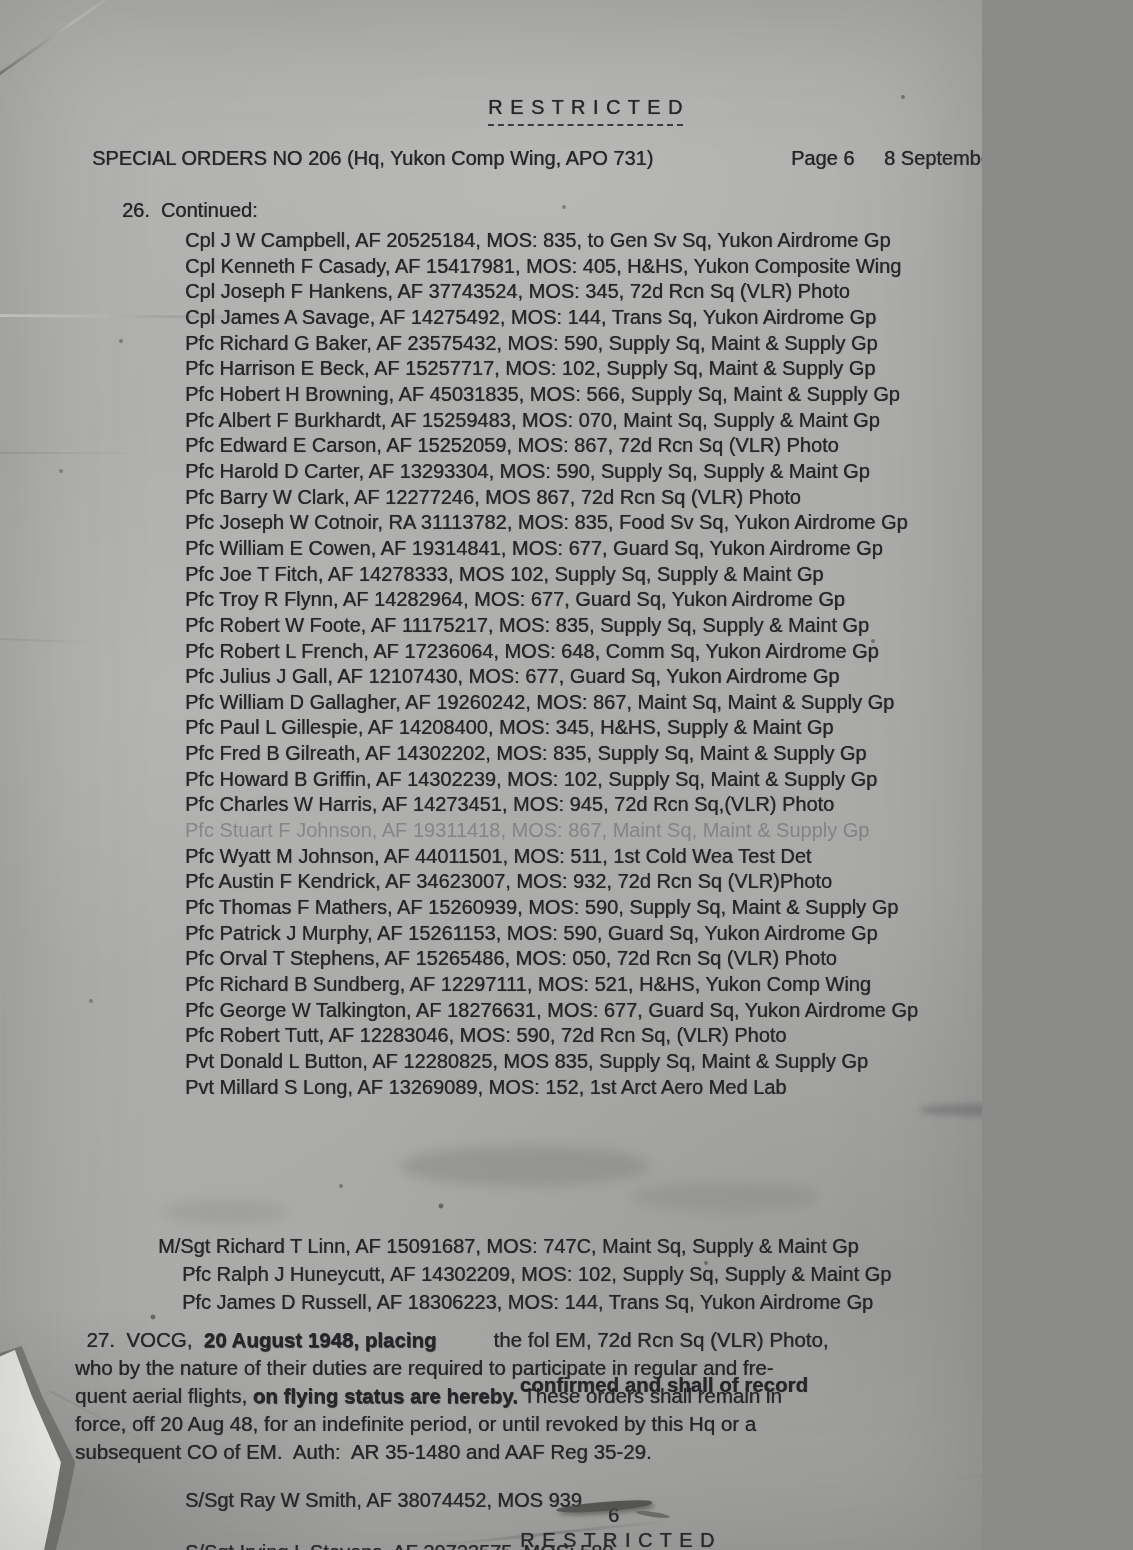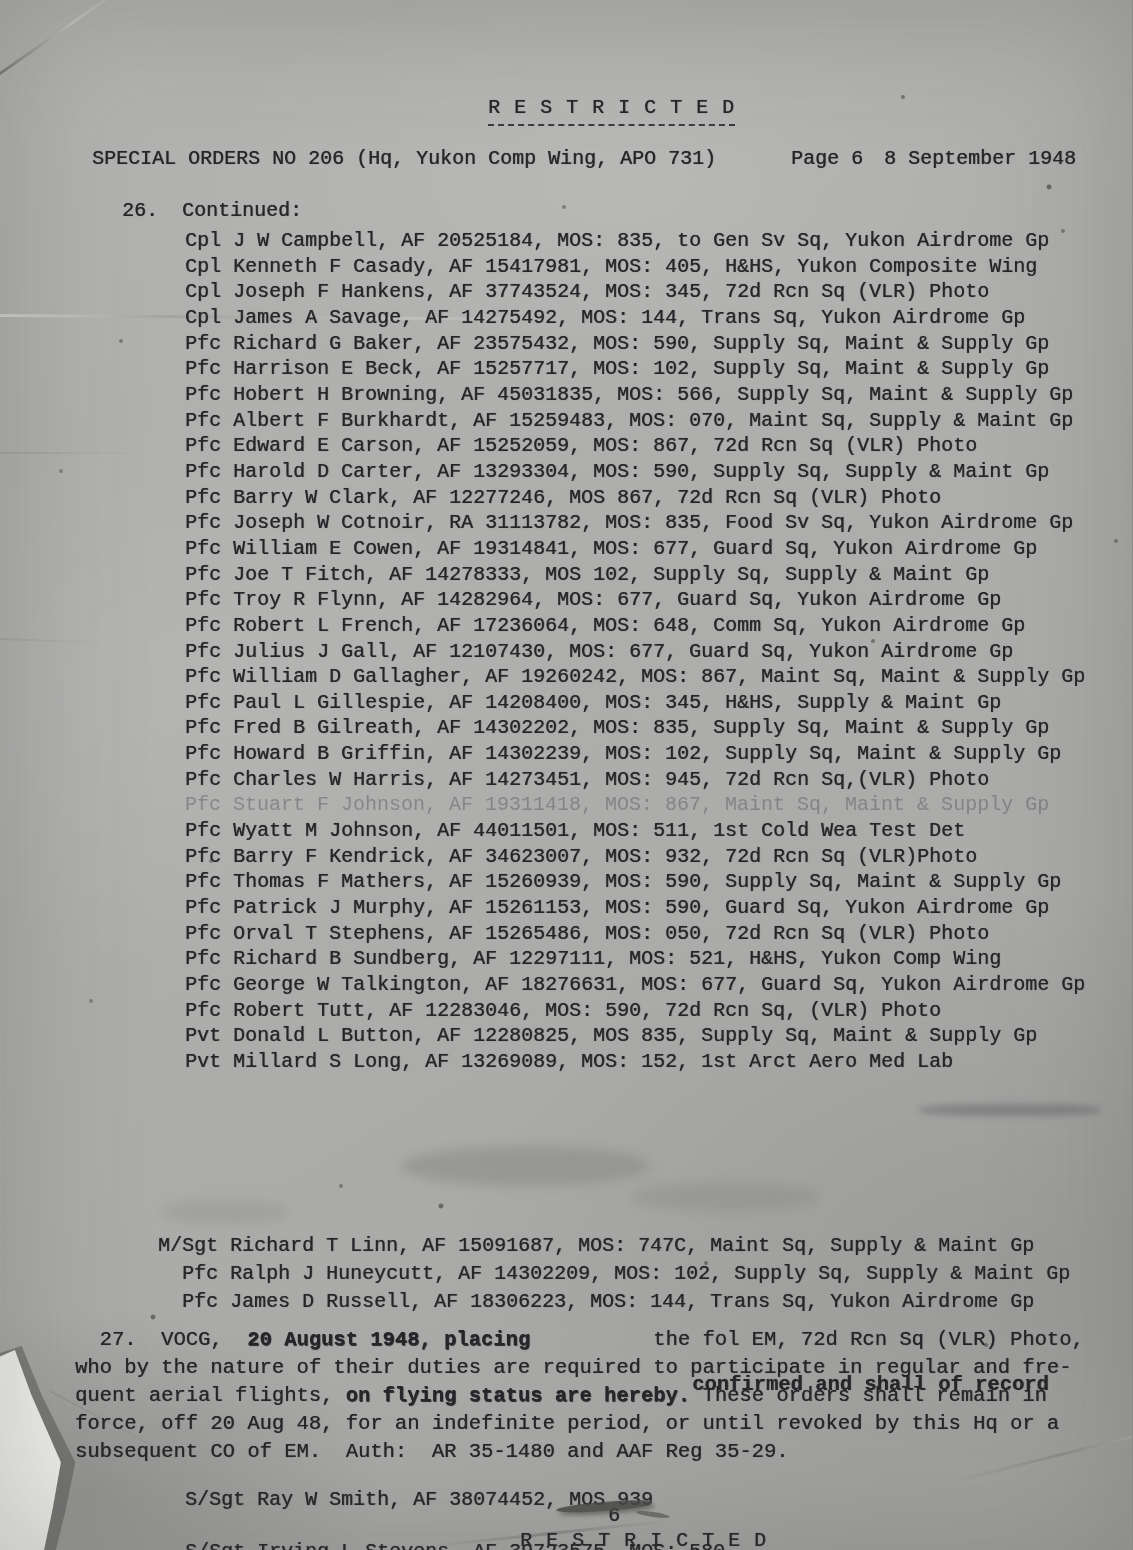--- a/index.html
+++ b/index.html
@@ -1,18 +1,18 @@
 <!DOCTYPE html>
 <html><head>
 <meta charset="utf-8">
 <style>
   html,body{margin:0;padding:0;background:#8a8a88;}
   .page{
-    position:relative;width:1132px;height:1550px;overflow:hidden;
-    font-family:Liberation Mono, monospace;
+    position:relative;width:982px;height:1550px;overflow:hidden;
+    font-family:Liberation Sans, sans-serif;
     color:#26262a;
     background:
       radial-gradient(ellipse 620px 320px at 55% 12%, rgba(255,255,255,0.10), transparent 70%),
       radial-gradient(ellipse 520px 420px at 20% 45%, rgba(255,255,255,0.08), transparent 70%),
       radial-gradient(ellipse 740px 520px at 88% 82%, rgba(60,60,58,0.12), transparent 75%),
       radial-gradient(ellipse 420px 260px at 8% 96%, rgba(60,60,58,0.20), transparent 70%),
       linear-gradient(150deg,#b3b3b1,#acacaa 55%,#a5a5a3);
   }
   .ink{white-space:pre;font-size:20px;text-shadow:0.4px 0.4px 0.7px rgba(25,25,30,0.75);}
   .tline{white-space:pre;font-size:20px;line-height:25.65px;text-shadow:0.4px 0.4px 0.7px rgba(25,25,30,0.72);}
@@ -125,30 +125,31 @@
       <div class="tline">Pfc Harrison E Beck, AF 15257717, MOS: 102, Supply Sq, Maint &amp; Supply Gp</div>
       <div class="tline">Pfc Hobert H Browning, AF 45031835, MOS: 566, Supply Sq, Maint &amp; Supply Gp</div>
       <div class="tline">Pfc Albert F Burkhardt, AF 15259483, MOS: 070, Maint Sq, Supply &amp; Maint Gp</div>
       <div class="tline">Pfc Edward E Carson, AF 15252059, MOS: 867, 72d Rcn Sq (VLR) Photo</div>
       <div class="tline">Pfc Harold D Carter, AF 13293304, MOS: 590, Supply Sq, Supply &amp; Maint Gp</div>
       <div class="tline">Pfc Barry W Clark, AF 12277246, MOS 867, 72d Rcn Sq (VLR) Photo</div>
       <div class="tline">Pfc Joseph W Cotnoir, RA 31113782, MOS: 835, Food Sv Sq, Yukon Airdrome Gp</div>
       <div class="tline">Pfc William E Cowen, AF 19314841, MOS: 677, Guard Sq, Yukon Airdrome Gp</div>
       <div class="tline">Pfc Joe T Fitch, AF 14278333, MOS 102, Supply Sq, Supply &amp; Maint Gp</div>
       <div class="tline">Pfc Troy R Flynn, AF 14282964, MOS: 677, Guard Sq, Yukon Airdrome Gp</div>
+      <div class="tline">Pfc Robert W Foote, AF 11175217, MOS: 835, Supply Sq, Supply &amp; Maint Gp</div>
       <div class="tline">Pfc Robert L French, AF 17236064, MOS: 648, Comm Sq, Yukon Airdrome Gp</div>
       <div class="tline">Pfc Julius J Gall, AF 12107430, MOS: 677, Guard Sq, Yukon Airdrome Gp</div>
       <div class="tline">Pfc William D Gallagher, AF 19260242, MOS: 867, Maint Sq, Maint &amp; Supply Gp</div>
       <div class="tline">Pfc Paul L Gillespie, AF 14208400, MOS: 345, H&amp;HS, Supply &amp; Maint Gp</div>
       <div class="tline">Pfc Fred B Gilreath, AF 14302202, MOS: 835, Supply Sq, Maint &amp; Supply Gp</div>
       <div class="tline">Pfc Howard B Griffin, AF 14302239, MOS: 102, Supply Sq, Maint &amp; Supply Gp</div>
       <div class="tline">Pfc Charles W Harris, AF 14273451, MOS: 945, 72d Rcn Sq,(VLR) Photo</div>
       <div class="tline faded">Pfc Stuart F Johnson, AF 19311418, MOS: 867, Maint Sq, Maint &amp; Supply Gp</div>
       <div class="tline">Pfc Wyatt M Johnson, AF 44011501, MOS: 511, 1st Cold Wea Test Det</div>
-      <div class="tline">Pfc Barry F Kendrick, AF 34623007, MOS: 932, 72d Rcn Sq (VLR)Photo</div>
+      <div class="tline">Pfc Austin F Kendrick, AF 34623007, MOS: 932, 72d Rcn Sq (VLR)Photo</div>
       <div class="tline">Pfc Thomas F Mathers, AF 15260939, MOS: 590, Supply Sq, Maint &amp; Supply Gp</div>
       <div class="tline">Pfc Patrick J Murphy, AF 15261153, MOS: 590, Guard Sq, Yukon Airdrome Gp</div>
       <div class="tline">Pfc Orval T Stephens, AF 15265486, MOS: 050, 72d Rcn Sq (VLR) Photo</div>
       <div class="tline">Pfc Richard B Sundberg, AF 12297111, MOS: 521, H&amp;HS, Yukon Comp Wing</div>
       <div class="tline">Pfc George W Talkington, AF 18276631, MOS: 677, Guard Sq, Yukon Airdrome Gp</div>
       <div class="tline">Pfc Robert Tutt, AF 12283046, MOS: 590, 72d Rcn Sq, (VLR) Photo</div>
       <div class="tline">Pvt Donald L Button, AF 12280825, MOS 835, Supply Sq, Maint &amp; Supply Gp</div>
       <div class="tline">Pvt Millard S Long, AF 13269089, MOS: 152, 1st Arct Aero Med Lab</div>
     </div>
 

